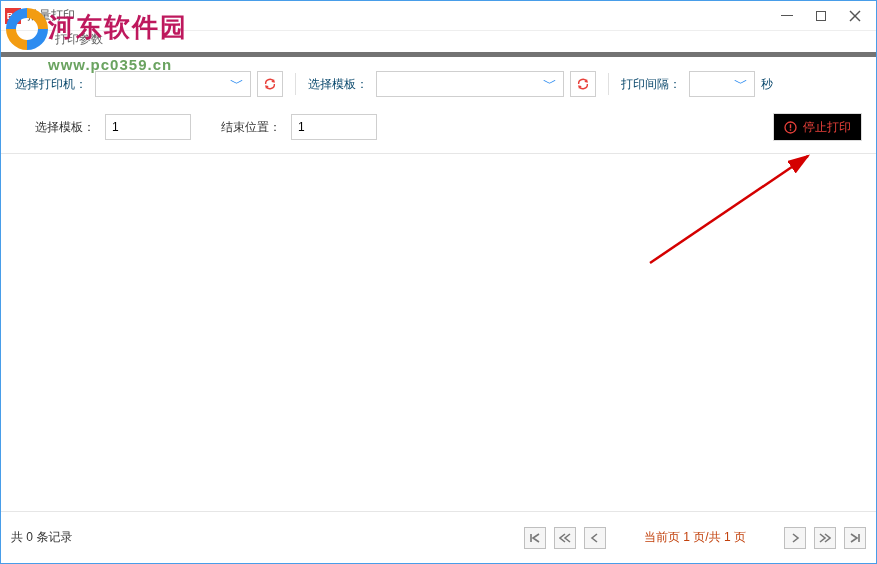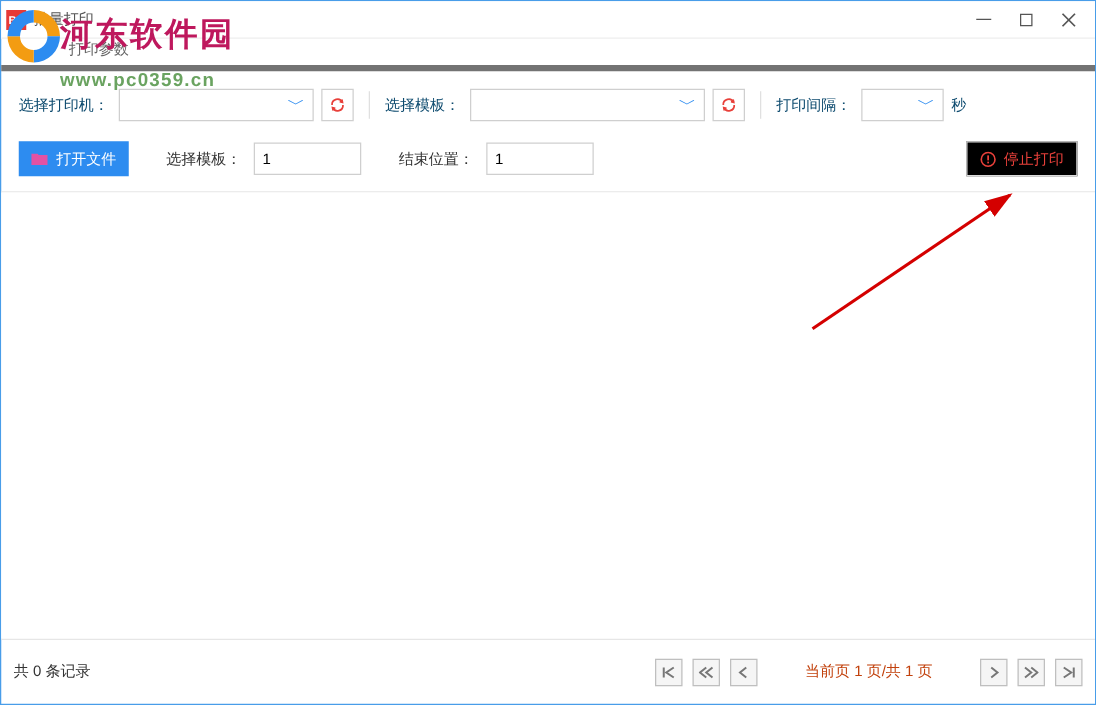--- a/index.html
+++ b/index.html
@@ -175,28 +175,20 @@
 
     <span class="lbl">打印间隔：</span>
     <div class="select w3">
       <span></span>
       <span class="caret">﹀</span>
     </div>
     <span class="lbl">秒</span>
   </div>
 
   <div class="toolbar2">
-    <button class="btn blue">
-      <span class="ic">
-        <svg width="14" height="12" viewBox="0 0 14 12">
-          <path d="M0 2 L5 2 L6 3 L13 3 L13 11 L0 11 Z" fill="#e252a4"></path>
-        </svg>
-      </span>
-      <span>打开文件</span>
-    </button>
 
     <span style="margin-left:20px">选择模板：</span>
     <input class="input" value="1" style="">
 
     <span style="margin-left:20px">结束位置：</span>
     <input class="input" value="1" style="">
 
     <div class="spacer"></div>
 
     <button class="btn outline">

